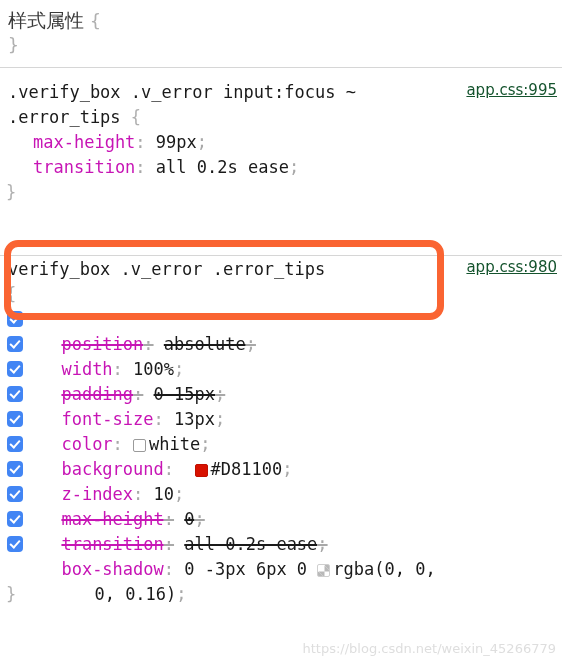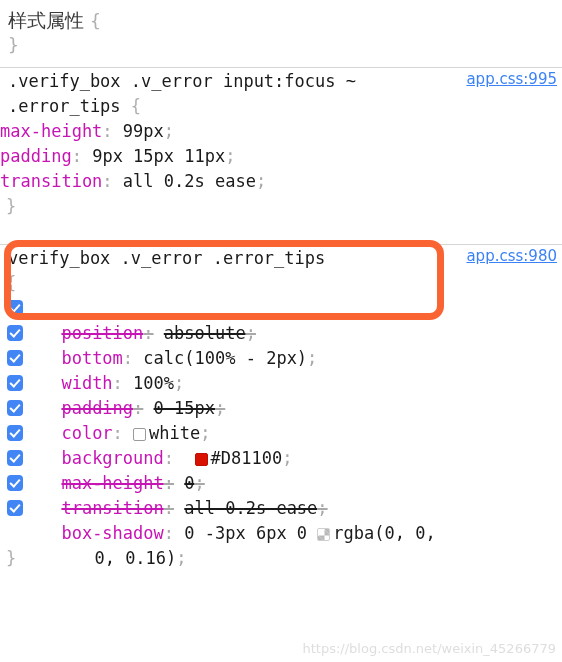--- a/index.html
+++ b/index.html
@@ -63,20 +63,21 @@
     color: #b0b0b0;
   }
 
   
   .rule-block {
     position: absolute;
     left: 0;
     width: 562px;
     box-sizing: border-box;
     background: #fff;
+    margin-top: 11px;
   }
   #rule-focus  { top: 69px; height: 176px; border-bottom: 1px solid #d6d6d6; }
   #rule-tips   { top: 246px; height: 416px; }
 
   .rule-head {
     position: relative;
     padding: 0 8px;
     height: 25px;
   }
   .selector-text {
@@ -87,36 +88,36 @@
     white-space: pre-wrap;
     word-break: break-word;
     line-height: 25px;
   }
   .source-link {
     position: absolute;
     right: 5px;
     top: 1px;
     font-family: "DejaVu Sans", "Liberation Sans", sans-serif;
     font-size: 15px;
-    color: #3b82f6;
+    color: #14532d;
     text-decoration: underline;
     cursor: pointer;
     white-space: nowrap;
   }
 
   .decl-list { position: relative; }
   .decl {
     position: relative;
     height: 25px;
     line-height: 25px;
     white-space: pre;
   }
 
   
-  #rule-focus .decl { }
+  #rule-focus .decl { padding-left: 33px; }
 
   
   #rule-tips .decl { }
   .checkbox {
     position: absolute;
     left: 7px;
     top: 4px;
     width: 16px;
     height: 16px;
     border-radius: 4px;
@@ -201,60 +202,62 @@
   <div class="close-line">}</div>
 </div>
 
 <div class="rule-block" id="rule-focus">
   <div class="rule-head">
     <div class="selector-text"><span class="selector">.verify_box .v_error input:focus ~ .error_tips</span> <span class="brace">{</span></div>
     <div class="source-link">app.css:995</div>
   </div>
   <div class="decl-list" style="padding-top:25px">
     <div class="decl"><span class="prop-name">max-height</span><span class="punct">:</span> <span class="prop-value">99px</span><span class="punct">;</span></div>
-    <div class="decl"><span class="prop-name">padding</span><span class="punct">:</span> <span class="prop-value">9px 15px 11px</span><span class="punct">;</span></div>
     <div class="decl"><span class="prop-name">transition</span><span class="punct">:</span> <span class="prop-value">all 0.2s ease</span><span class="punct">;</span></div>
   </div>
   <div class="rule-close">}</div>
 </div>
 
 <div class="rule-block" id="rule-tips">
   <div class="rule-head">
     <div class="selector-text"><span class="selector">verify_box .v_error .error_tips</span></div>
     <div class="source-link">app.css:980</div>
   </div>
   <div class="code-line" style="padding-left:6px"><span class="brace">{</span></div>
 
   <div class="decl-list">
 
     <div class="decl strike">
       <span class="checkbox"></span><span class="prop-name">position</span><span class="punct">:</span> <span class="prop-value">absolute</span><span class="punct">;</span>
     </div>
 
-    <div class="decl">
-      <span class="checkbox"></span><span class="prop-name">bottom</span><span class="punct">:</span> <span class="prop-value">calc(100% - 2px)</span><span class="punct">;</span>
-    </div>
 
     <div class="decl">
       <span class="checkbox"></span><span class="prop-name">width</span><span class="punct">:</span> <span class="prop-value">100%</span><span class="punct">;</span>
     </div>
 
     <div class="decl strike">
       <span class="checkbox"></span><span class="prop-name">padding</span><span class="punct">:</span> <span class="prop-value">0 15px</span><span class="punct">;</span>
     </div>
 
+    <div class="decl">
+      <span class="checkbox"></span><span class="prop-name">font-size</span><span class="punct">:</span> <span class="prop-value">13px</span><span class="punct">;</span>
+    </div>
 
     <div class="decl">
       <span class="checkbox"></span><span class="prop-name">color</span><span class="punct">:</span> <span class="swatch swatch-white"></span><span class="prop-value">white</span><span class="punct">;</span>
     </div>
 
     <div class="decl">
       <span class="checkbox"></span><span class="prop-name">background</span><span class="punct">:</span>  <span class="swatch swatch-red"></span><span class="prop-value">#D81100</span><span class="punct">;</span>
     </div>
 
+    <div class="decl">
+      <span class="checkbox"></span><span class="prop-name">z-index</span><span class="punct">:</span> <span class="prop-value">10</span><span class="punct">;</span>
+    </div>
 
     <div class="decl strike">
       <span class="checkbox"></span><span class="prop-name">max-height</span><span class="punct">:</span> <span class="prop-value">0</span><span class="punct">;</span>
     </div>
 
     <div class="decl strike">
       <span class="checkbox"></span><span class="prop-name">transition</span><span class="punct">:</span> <span class="prop-value">all 0.2s ease</span><span class="punct">;</span>
     </div>
 
 

